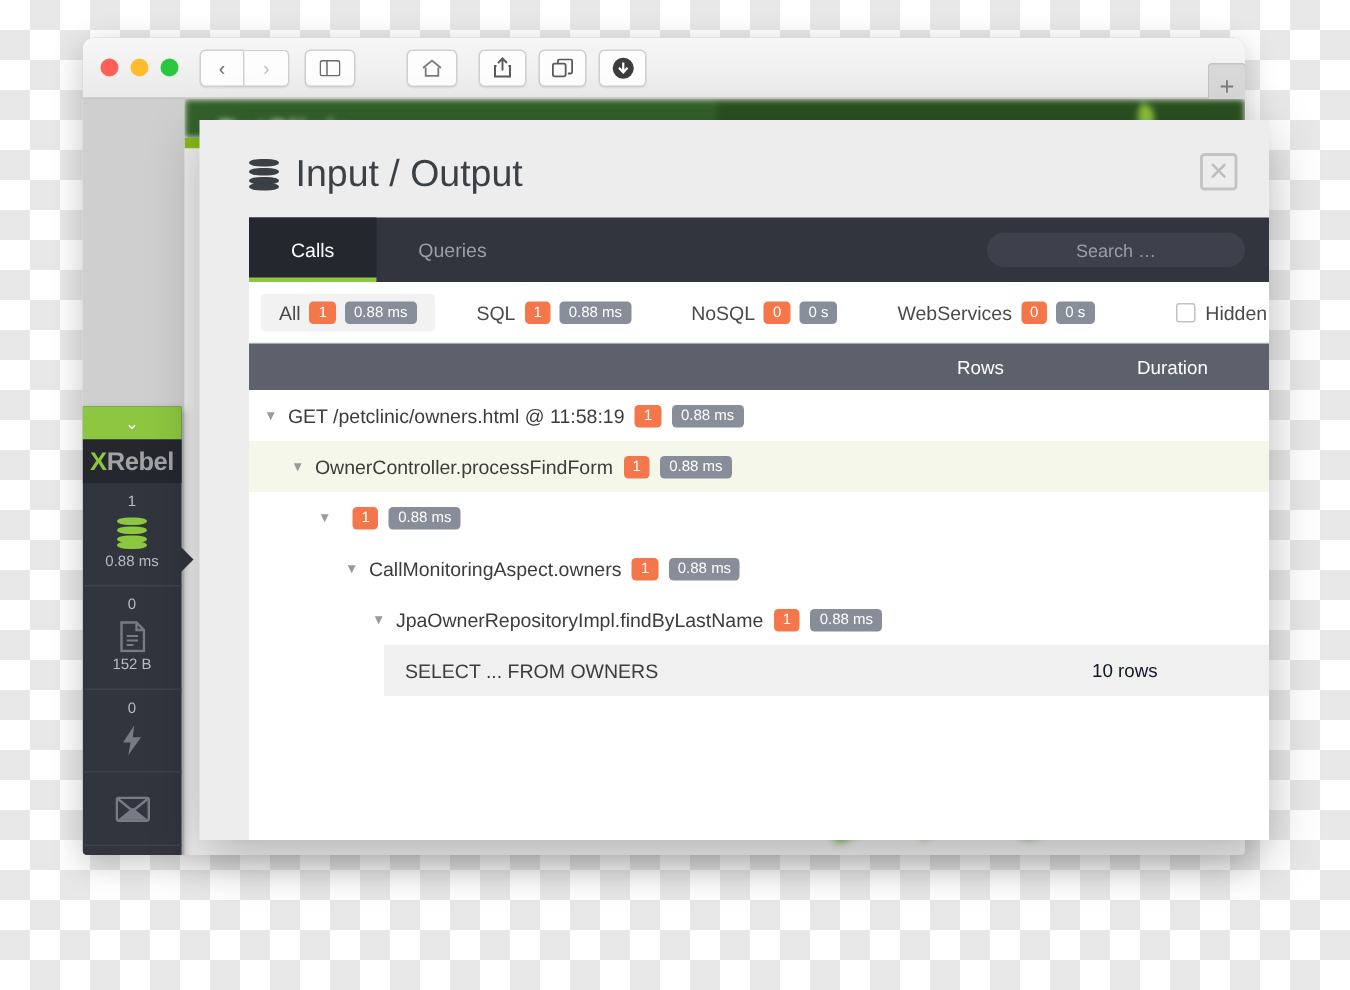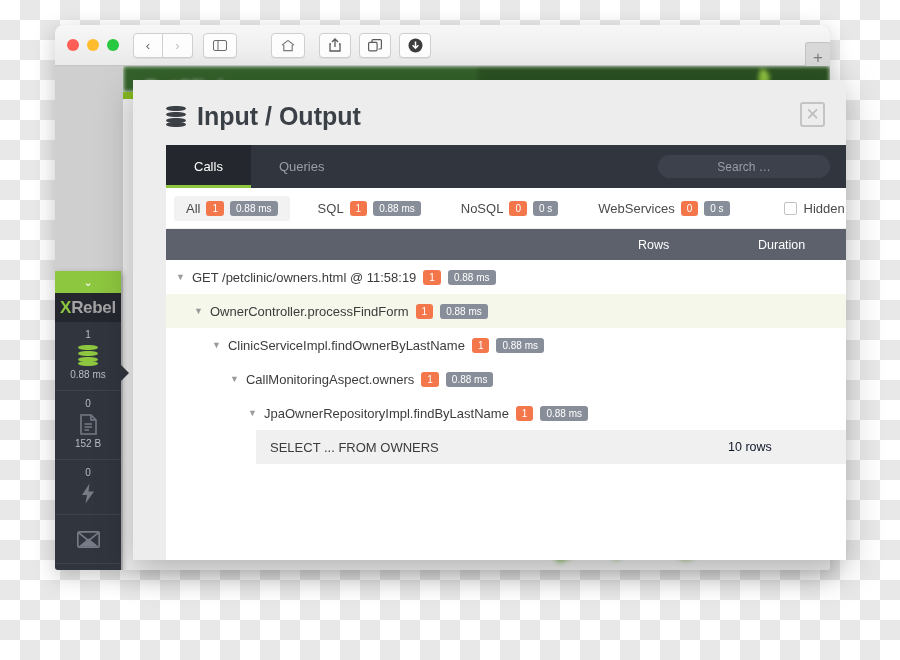--- a/index.html
+++ b/index.html
@@ -248,21 +248,21 @@
 
   .dlg-title {
     display: flex;
     align-items: center;
     gap: 11px;
     padding: 22px 0 14px 33px;
   }
   .dlg-title .t {
     font-size: 25px;
     color: #3b3f46;
-    font-weight: bold;
+    font-weight: normal;
   }
   .db-stack.dark i { background: #3b3f46; }
 
   .close-btn {
     position: absolute;
     right: 21px; top: 22px;
     width: 25px; height: 25px;
     border: 2px solid #c4c4c4;
     border-radius: 3px;
     color: #bdbdbd;
@@ -628,21 +628,20 @@
 
         <div class="trow tint indent2">
           <span class="caret">▼</span>
           <span class="label">OwnerController.processFindForm</span>
           <span class="badge count">1</span>
           <span class="badge dur">0.88 ms</span>
         </div>
 
         <div class="trow indent3">
           <span class="caret">▼</span>
-          <span class="label">ClinicServiceImpl.findOwnerByLastName</span>
           <span class="badge count">1</span>
           <span class="badge dur">0.88 ms</span>
         </div>
 
         <div class="trow indent4">
           <span class="caret">▼</span>
           <span class="label">CallMonitoringAspect.owners</span>
           <span class="badge count">1</span>
           <span class="badge dur">0.88 ms</span>
         </div>

